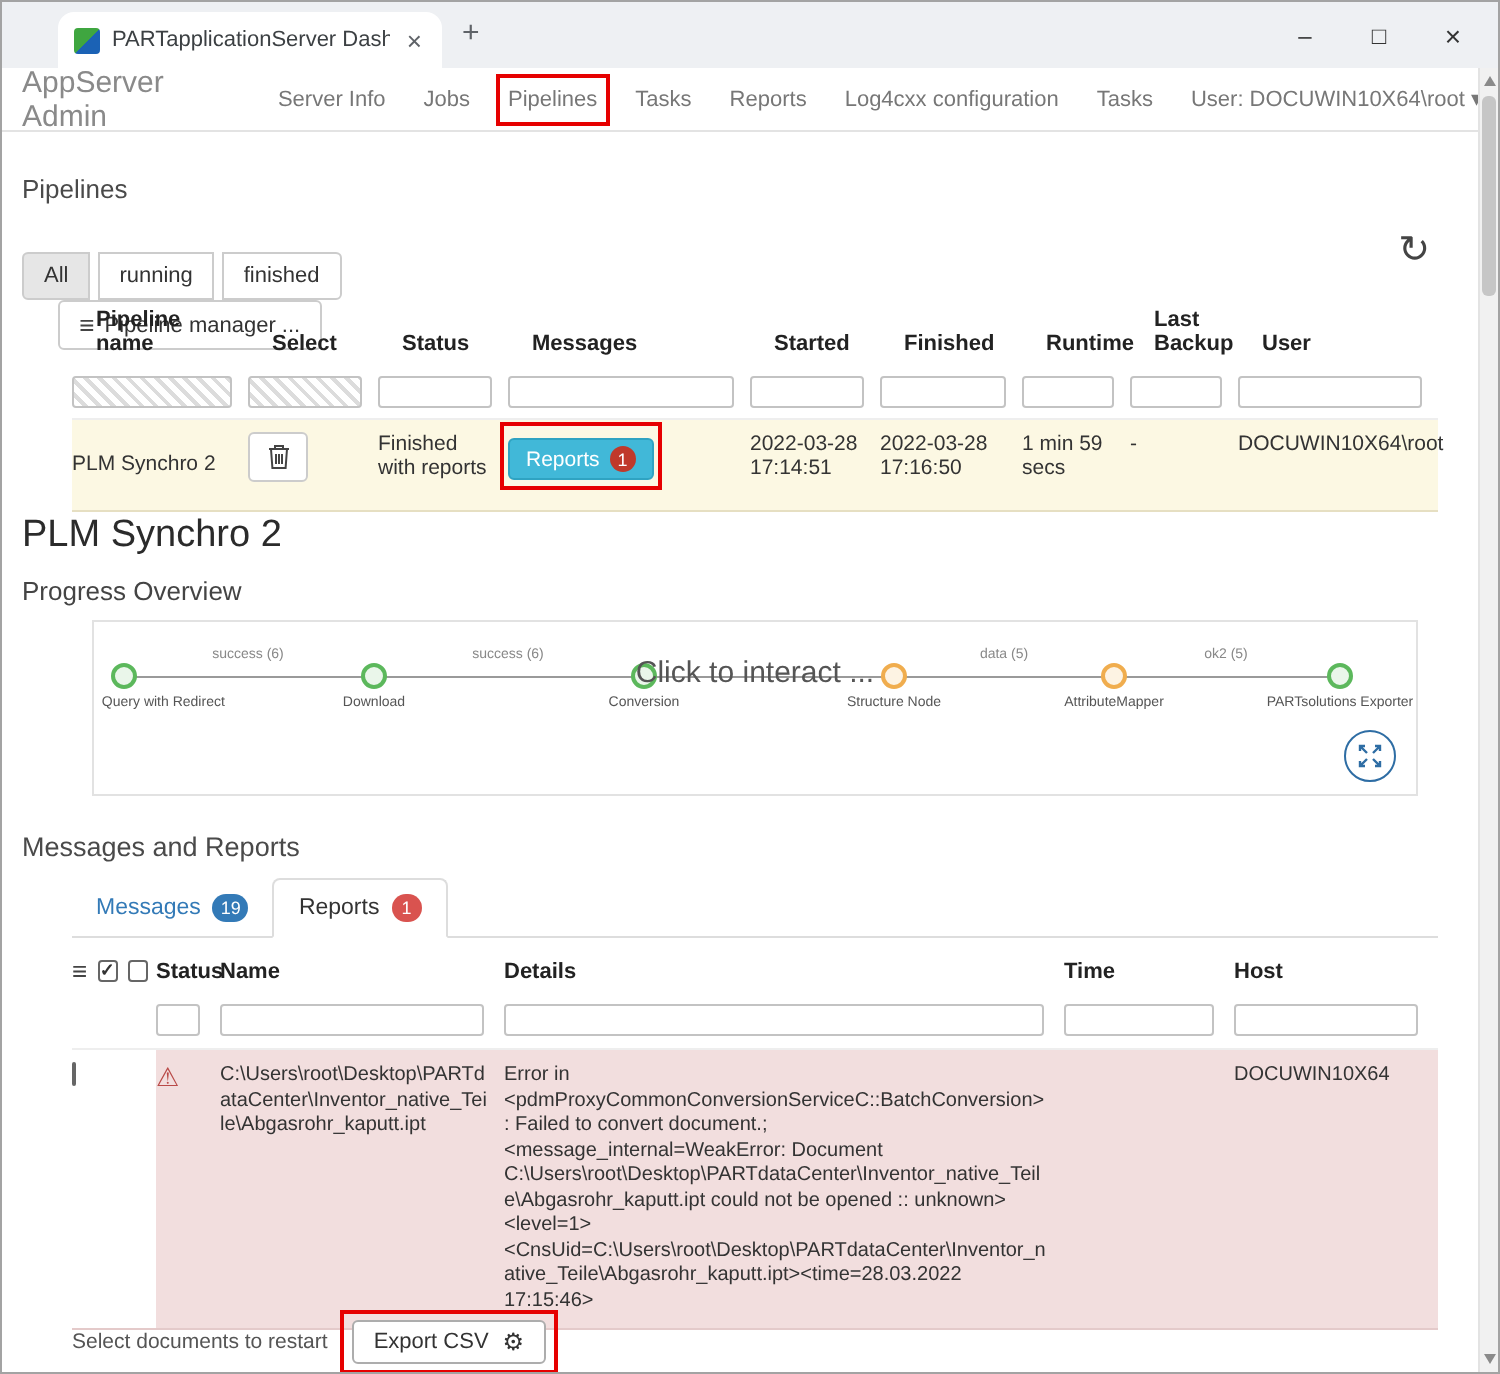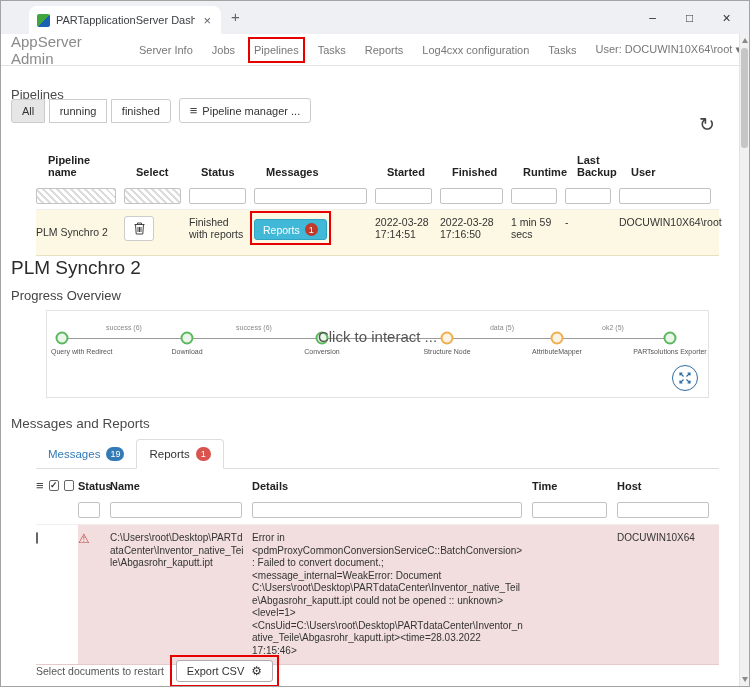--- a/index.html
+++ b/index.html
@@ -24,21 +24,21 @@
   .navbar { position:absolute; top:33px; left:0; width:740px; height:32px; background:#fff;
             border-bottom:1px solid #e3e3e3; display:flex; align-items:center; }
   .brand { margin-left:10px; font-size:15px; color:#8a8a8a; }
   .nav-item { font-size:11px; color:#777; margin-left:19px; white-space:nowrap; }
   .rel { position:relative; display:inline-block; }
   .annot { position:absolute; border:2px solid #e60000; pointer-events:none; z-index:50; }
   .annot-nav { inset:-7px -6px; }
   
   .sec-heading { position:absolute; left:10px; font-size:13px; color:#4a4a4a; }
   
-  .filterbar { position:absolute; left:10px; top:97px; display:flex; align-items:center; }
+  .filterbar { position:absolute; left:10px; top:125px; display:flex; align-items:center;flex-direction:column; }
   .btn { font-size:11px; color:#333; background:#fff; border:1px solid #ccc; padding:5px 10px; }
   .btn-group .btn + .btn { margin-left:-1px; }
   .btn-group .btn:first-child { border-radius:3px 0 0 3px; }
   .btn-group .btn:last-child { border-radius:0 3px 3px 0; }
   .btn.active { background:#e6e6e6; }
   .btn-manager { margin-left:8px; border-radius:3px; display:flex; gap:5px; align-items:center; }
   .refresh { position:absolute; right:34px; top:112px; font-size:19px; color:#444; }
   
   .ptable { position:absolute; left:35px; top:146px; width:683px; display:grid;
             grid-template-columns:88px 65px 65px 121px 65px 71px 54px 54px 100px;

